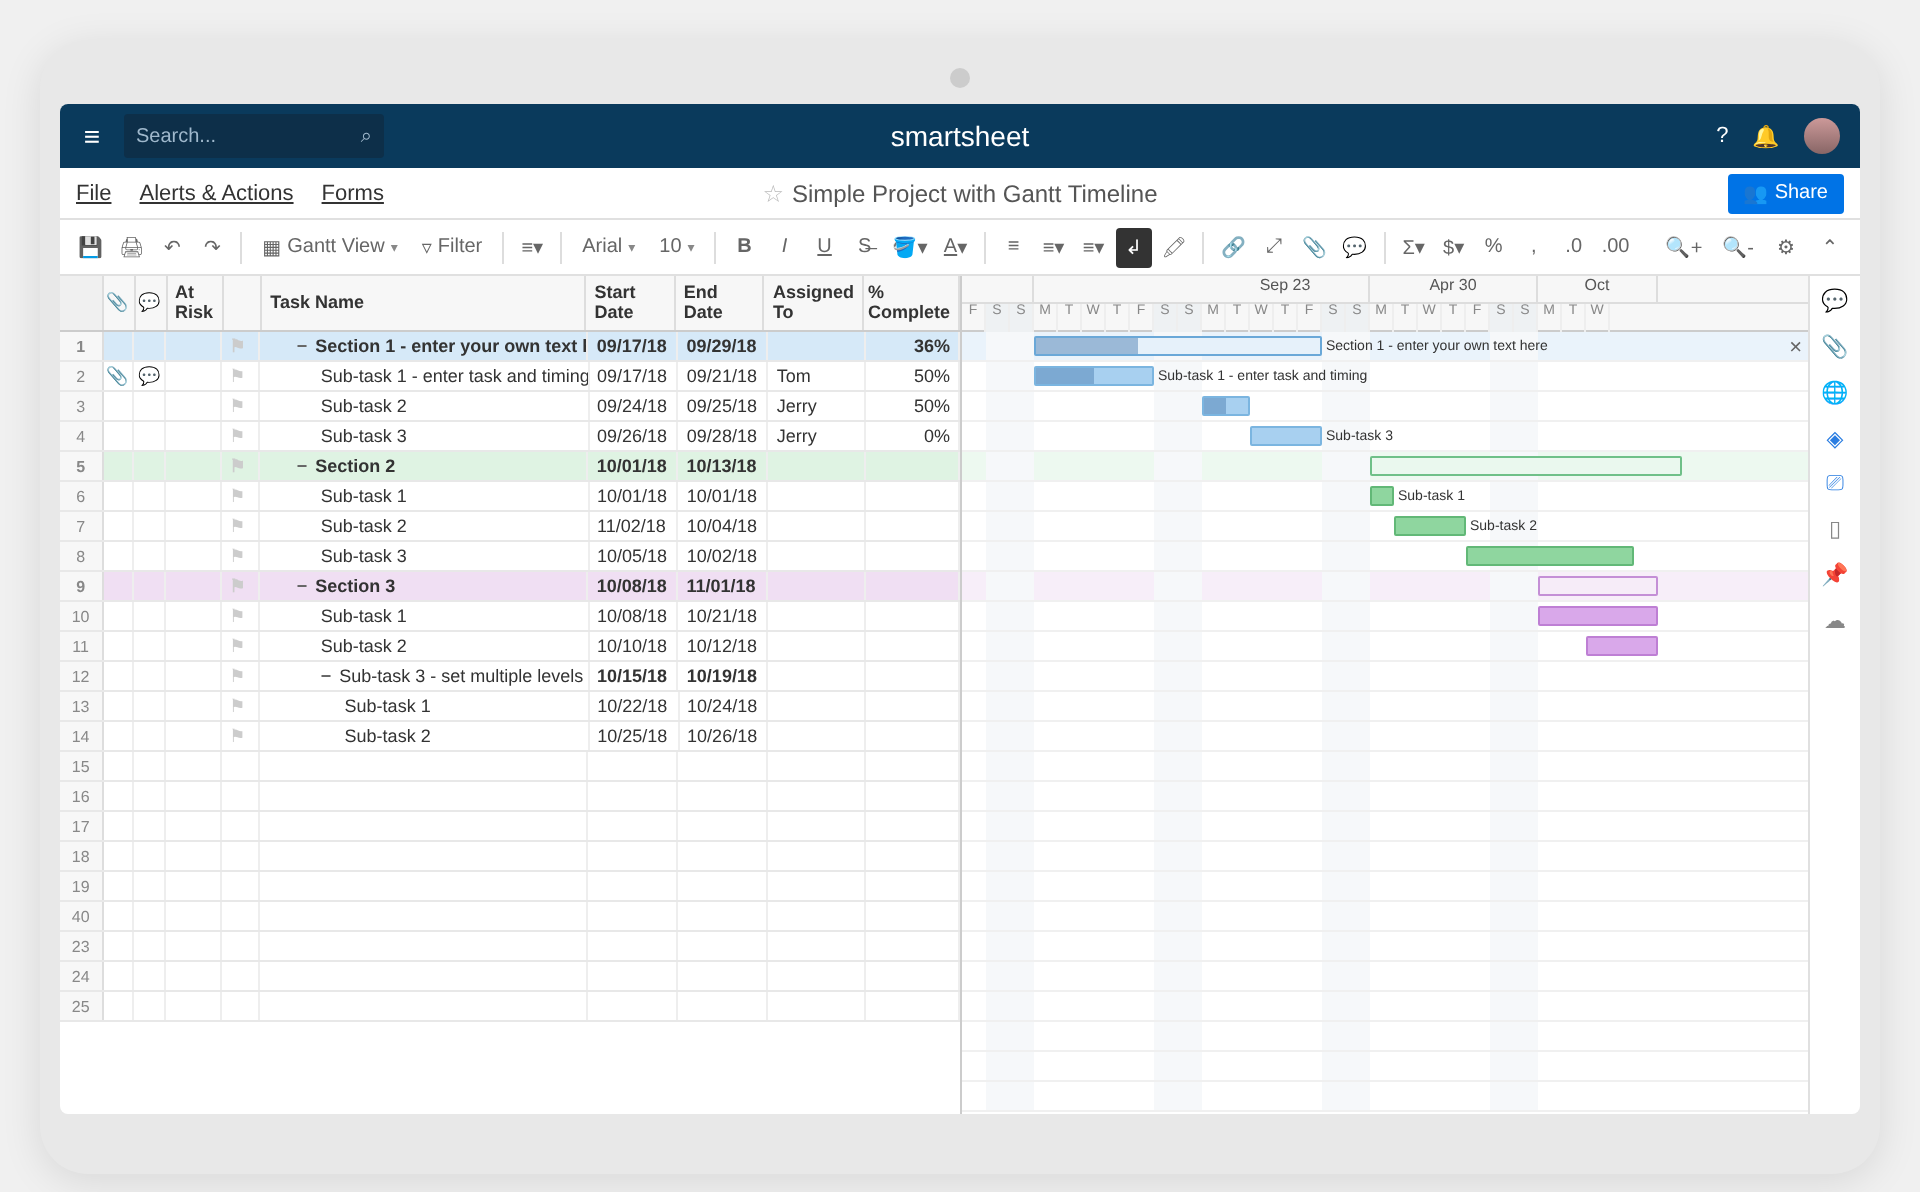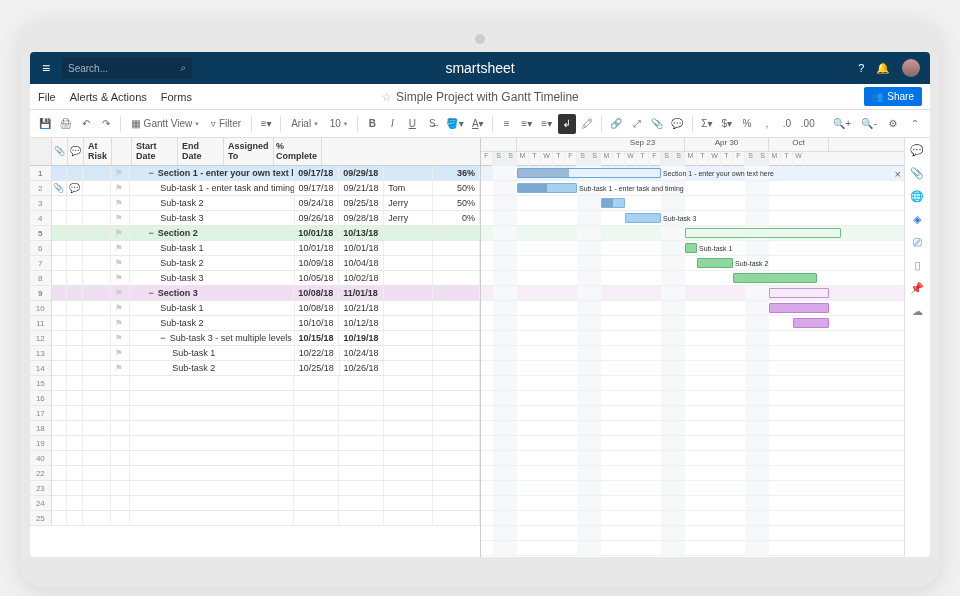--- a/index.html
+++ b/index.html
@@ -14,21 +14,21 @@
 .searchbox { background:#0d2f49; height:22px; width:130px; border-radius:2px; display:flex; align-items:center; padding:0 6px; color:#9fb8cc; font-size:10px; }
 .searchbox input { background:none; border:none; outline:none; color:#fff; width:100px; font-size:10px;}
 .searchbox input::placeholder { color:#9fb8cc; }
 .search-icon { margin-left:auto; font-size:10px; }
 .brand { position:absolute; left:0; right:0; text-align:center; font-size:14px; font-weight:500; pointer-events:none; color:#fff;}
 .topright { margin-left:auto; display:flex; gap:12px; align-items:center; padding-right:10px; }
 .avatar { width:18px; height:18px; border-radius:50%; background:linear-gradient(#c99,#866); }
 
 
 .menubar { height:26px; display:flex; align-items:center; padding:0 8px; border-bottom:1px solid #e0e0e0; position:relative; }
-.menubar .menu-item { margin-right:14px; font-size:11px; color:#333; cursor:pointer; }
+.menubar .menu-item { margin-right:14px; font-size:11px; color:#333; cursor:pointer;text-decoration:underline; }
 .title-center { position:absolute; left:0; right:0; text-align:center; color:#555; font-size:12px; pointer-events:none; }
 .title-star { color:#bbb; margin-right:4px; }
 .share-btn { margin-left:auto; background:#0073e6; color:#fff; padding:4px 8px; border-radius:2px; font-size:10px; cursor:pointer; display:flex; align-items:center; gap:3px;}
 
 
 .toolbar { height:28px; border-bottom:1px solid #e0e0e0; display:flex; align-items:center; padding:0 6px; gap:2px; color:#666; font-size:10px; }
 .toolbar .tbtn { min-width:18px; height:20px; display:flex; align-items:center; justify-content:center; padding:0 3px; border-radius:2px; cursor:pointer; }
 .toolbar .sep { width:1px; height:16px; background:#ddd; margin:0 3px; }
 .toolbar .dropdown { display:flex; align-items:center; gap:3px; padding:0 4px; height:20px; border:1px solid transparent; cursor:pointer; }
 .toolbar .dropdown .caret { font-size:7px; color:#888; }
@@ -181,20 +181,21 @@
 
     <div class="grid-area">
 
       <div class="left-pane">
         <div class="colhdr">
           <div class="rownum-col"></div>
           <div class="attach-col">📎</div>
           <div class="comment-col">💬</div>
           <div class="risk-col">At Risk</div>
           <div class="flag-col"></div>
+          <div class="task-col">Task Name</div>
           <div class="date-col">Start Date</div>
           <div class="date-col">End Date</div>
           <div class="assigned-col">Assigned To</div>
           <div class="complete-col">% Complete</div>
         </div>
         <div class="rows" id="rows-container">
             <div class="row section sec1">
               <div class="rownum-col">1</div>
               <div class="attach-col"></div>
               <div class="comment-col"></div>
@@ -280,21 +281,21 @@
             </div>
             <div class="row">
               <div class="rownum-col">7</div>
               <div class="attach-col"></div>
               <div class="comment-col"></div>
               <div class="risk-col"></div>
               <div class="flag-col">
                 <span class="flag-ico">⚑</span>
               </div>
               <div class="task-col indent2">Sub-task 2</div>
-              <div class="date-col">10/09/18</div>
+              <div class="date-col">11/02/18</div>
               <div class="date-col">10/04/18</div>
               <div class="assigned-col"></div>
               <div class="complete-col"></div>
             </div>
             <div class="row">
               <div class="rownum-col">8</div>
               <div class="attach-col"></div>
               <div class="comment-col"></div>
               <div class="risk-col"></div>
               <div class="flag-col">
@@ -445,32 +446,20 @@
               <div class="risk-col"></div>
               <div class="flag-col"></div>
               <div class="task-col"></div>
               <div class="date-col"></div>
               <div class="date-col"></div>
               <div class="assigned-col"></div>
               <div class="complete-col"></div>
             </div>
             <div class="row">
               <div class="rownum-col">40</div>
-              <div class="attach-col"></div>
-              <div class="comment-col"></div>
-              <div class="risk-col"></div>
-              <div class="flag-col"></div>
-              <div class="task-col"></div>
-              <div class="date-col"></div>
-              <div class="date-col"></div>
-              <div class="assigned-col"></div>
-              <div class="complete-col"></div>
-            </div>
-            <div class="row">
-              <div class="rownum-col">22</div>
               <div class="attach-col"></div>
               <div class="comment-col"></div>
               <div class="risk-col"></div>
               <div class="flag-col"></div>
               <div class="task-col"></div>
               <div class="date-col"></div>
               <div class="date-col"></div>
               <div class="assigned-col"></div>
               <div class="complete-col"></div>
             </div>

